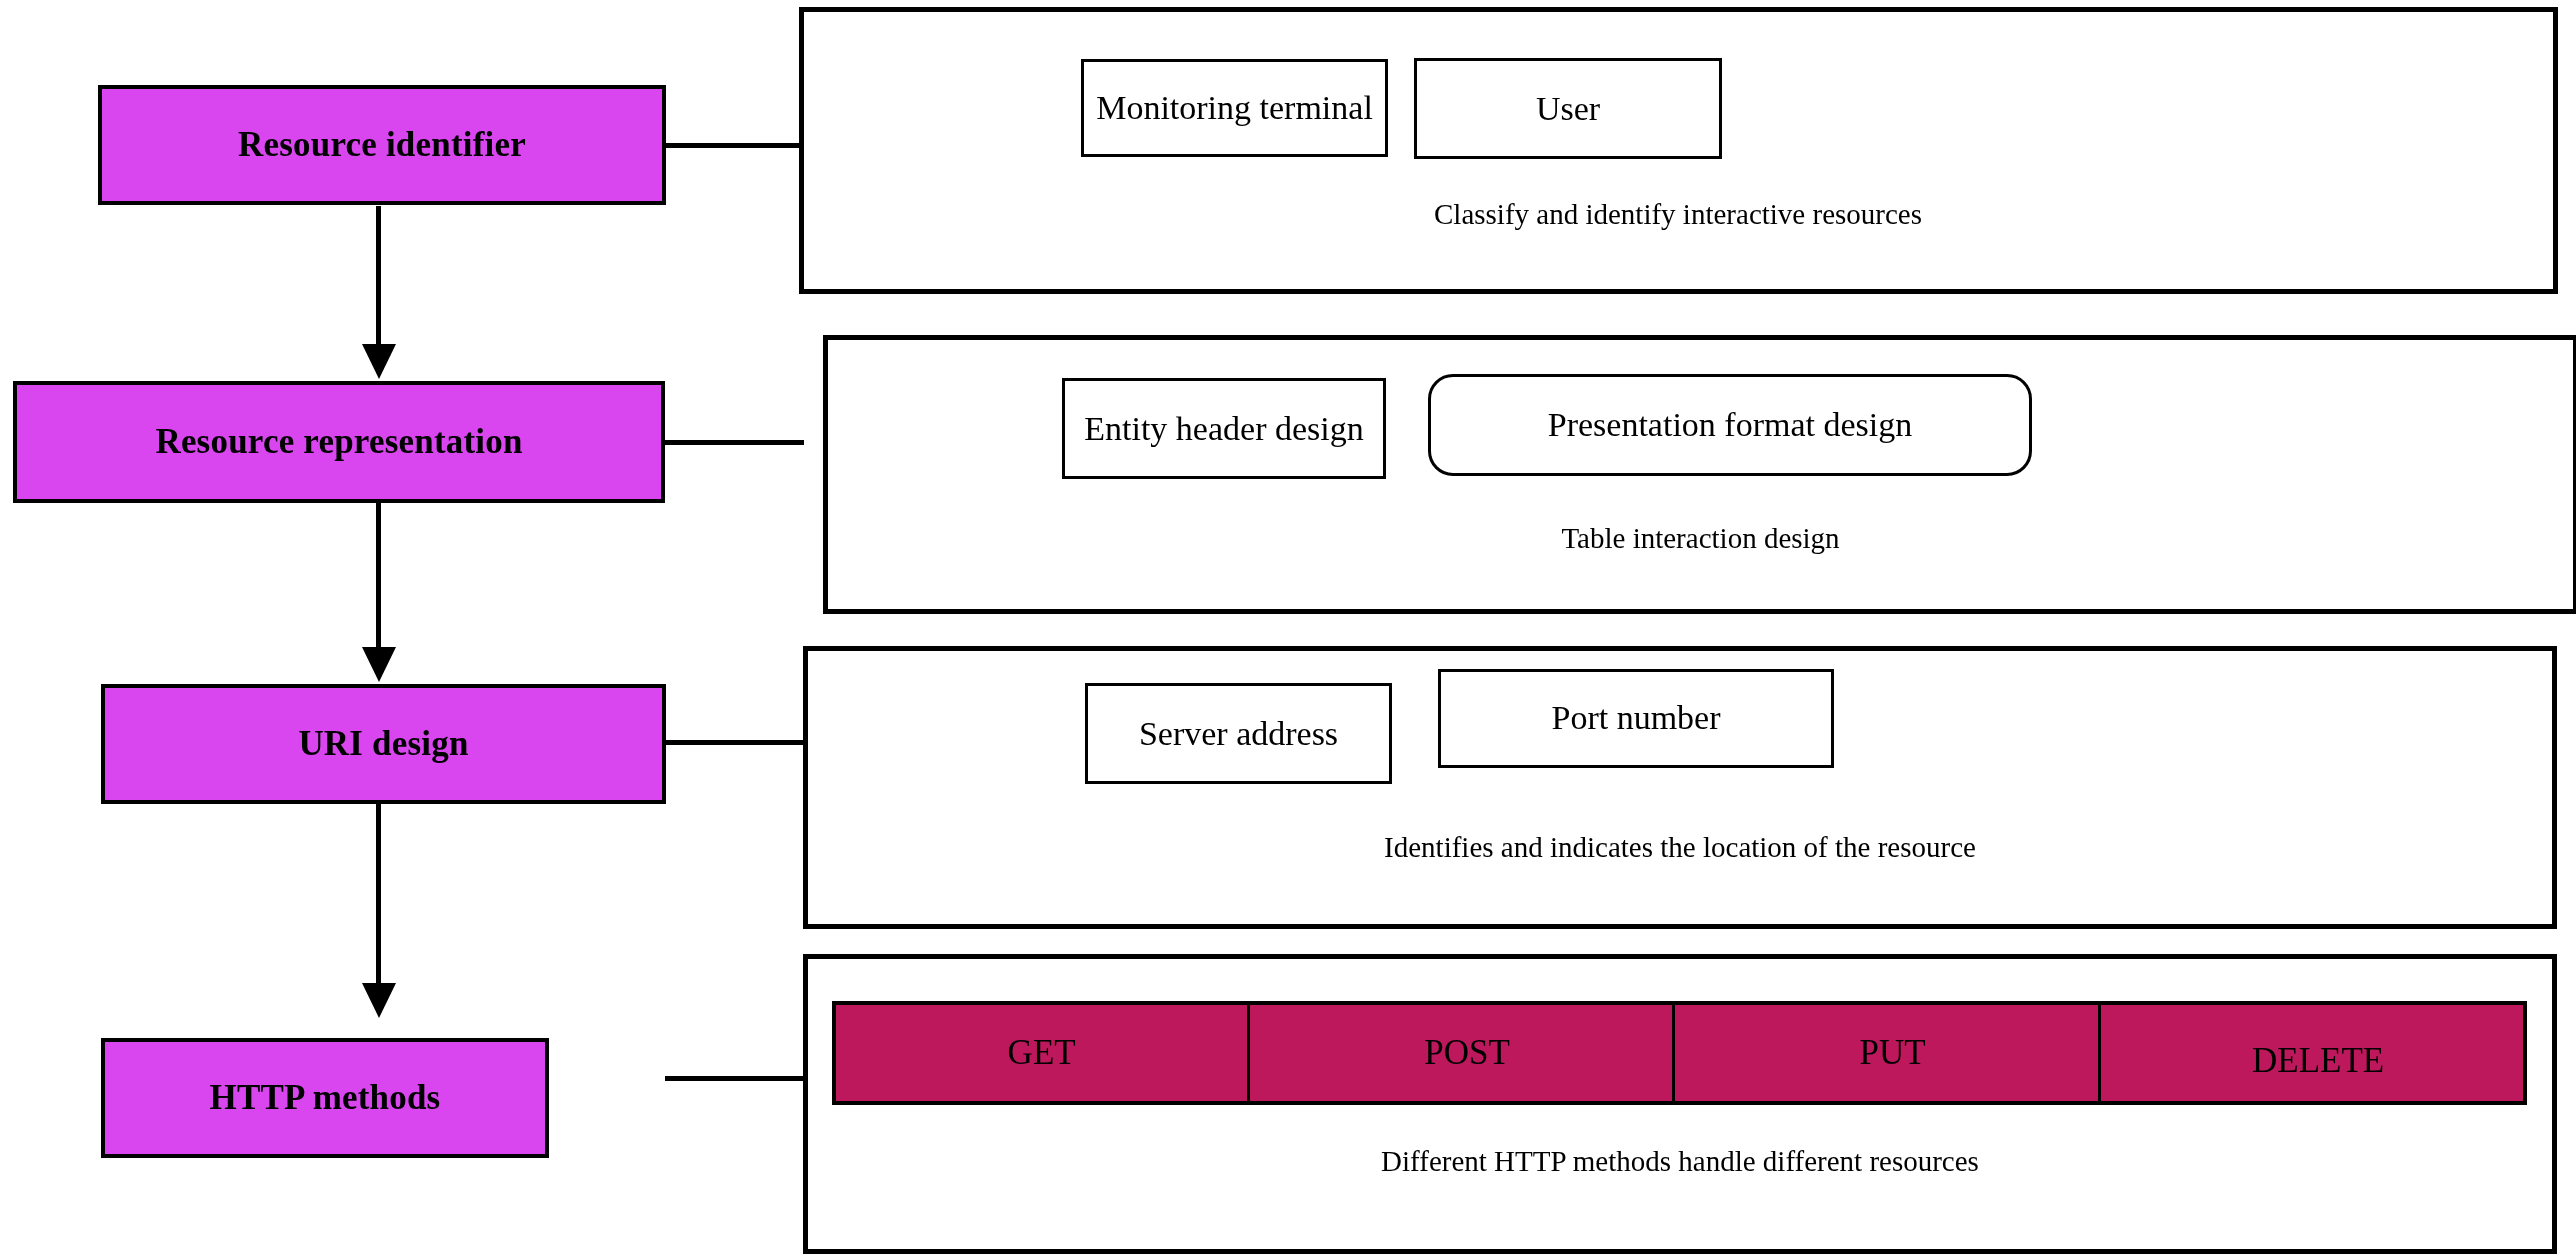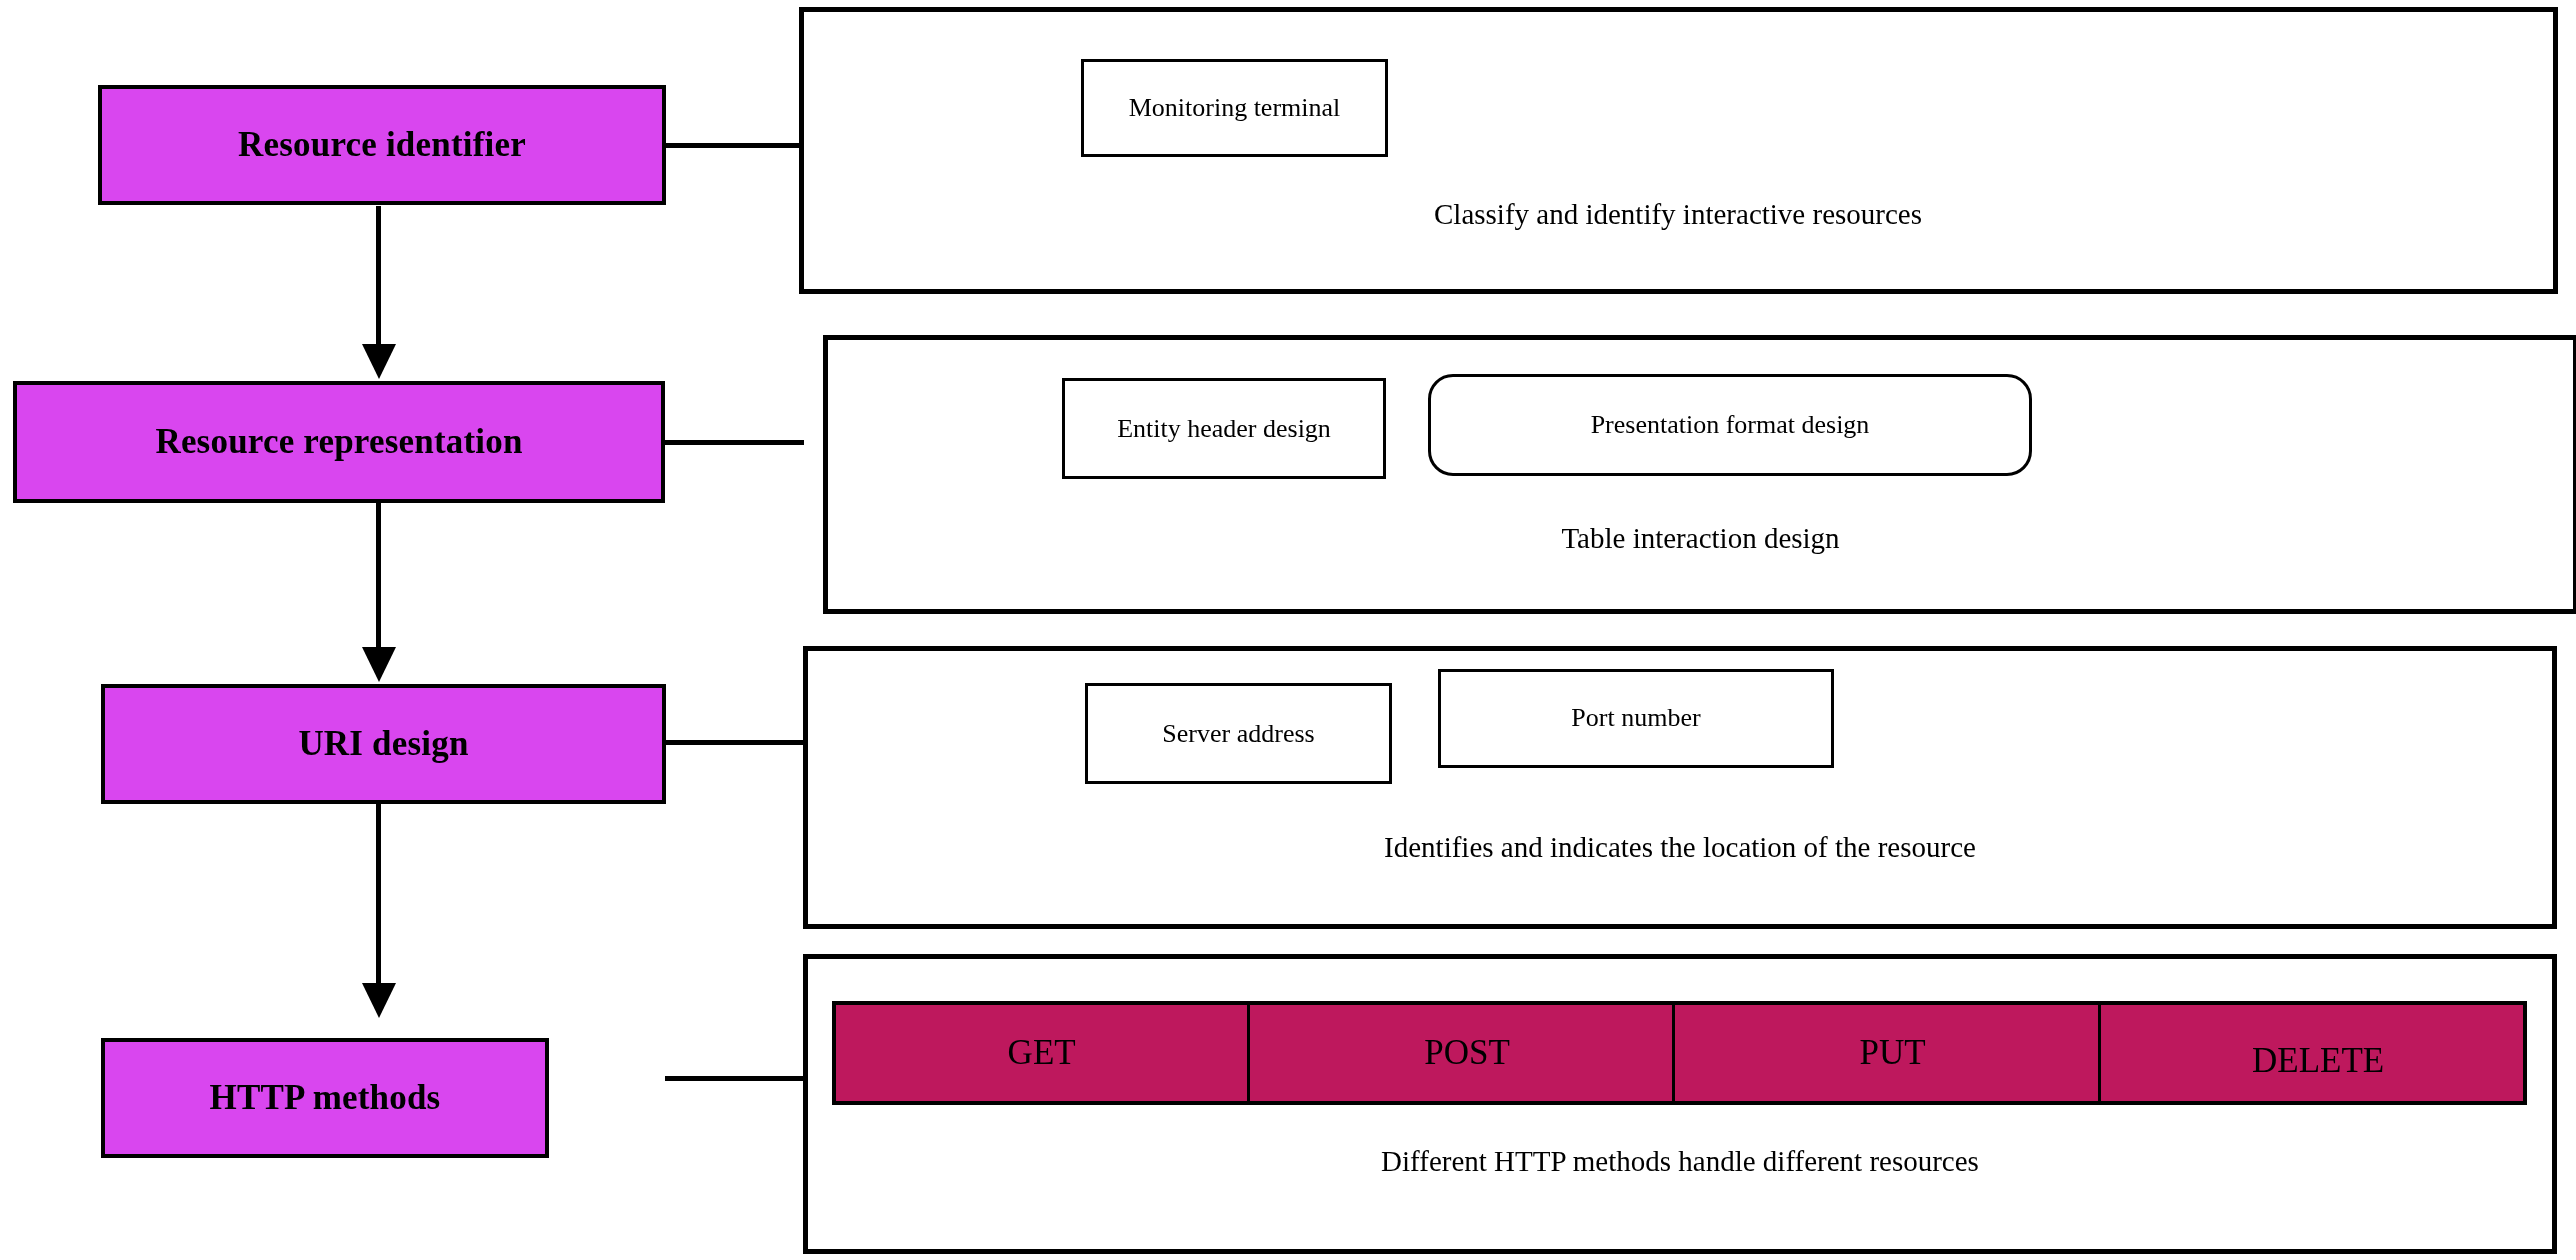--- a/index.html
+++ b/index.html
@@ -48,21 +48,21 @@
   
   .child-box {
     position: absolute;
     box-sizing: border-box;
     border: 3.8px solid #000000;
     background: #ffffff;
     display: flex;
     align-items: center;
     justify-content: center;
     text-align: center;
-    font-size: 26px;
+    font-size: 34px;
     line-height: 1.05;
   }
 
   
   .panel-caption {
     position: absolute;
     text-align: center;
     font-size: 29px;
     white-space: nowrap;
     line-height: 1.05;
@@ -144,20 +144,23 @@
   <div class="hline" style="left:665px; top:440px; width:139px;"></div>
   <div class="hline" style="left:665px; top:740px; width:139px;"></div>
   <div class="hline" style="left:665px; top:1076px; width:139px;"></div>
 
   <div class="panel" style="left:799px; top:6.9px; width:1759px; height:287px;">
 
     <div class="child-box" style="left:277px; top:47px; width:307px; height:98px;">
       <span>Monitoring terminal</span>
     </div>
 
+    <div class="child-box" style="left:610px; top:46px; width:308px; height:101px;">
+      <span>User</span>
+    </div>
 
     <div class="panel-caption" style="left:0; top:187px; width:1748px;">
       <span>Classify and identify interactive resources</span>
     </div>
   </div>
 
   <div class="panel" style="left:803px; top:335px; width:1755px; height:279px;margin-left:20px;">
 
     <div class="child-box" style="left:234px; top:38px; width:324px; height:101px;">
       <span>Entity header design</span>

